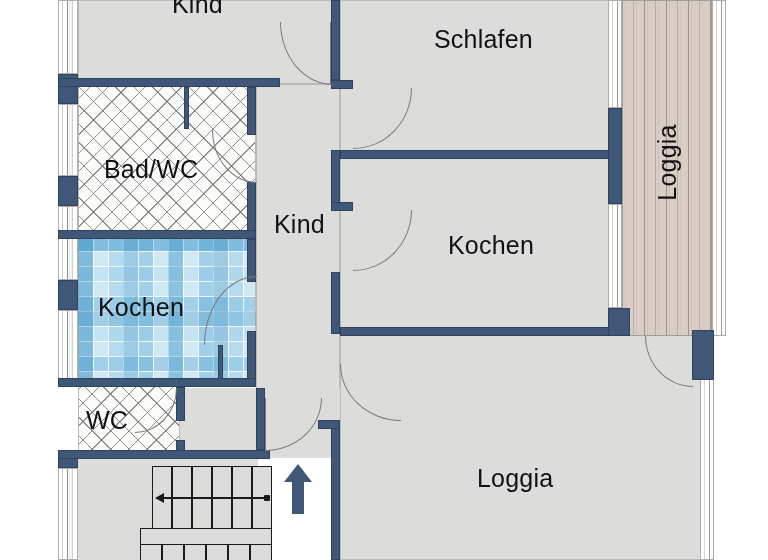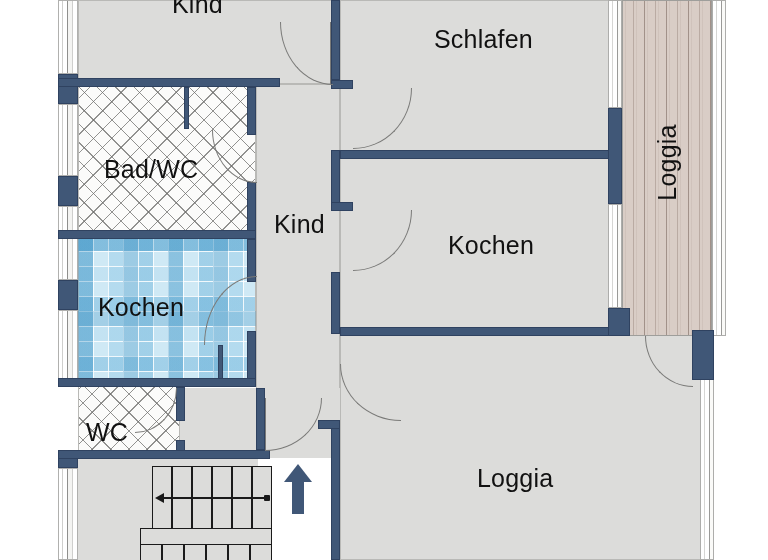--- a/index.html
+++ b/index.html
@@ -267,17 +267,17 @@
   <div class="abs label" style="left:104px;top:157px;">Bad/WC</div>
 
   <div class="abs label" style="left:274px;top:212px;">Kind</div>
 
   <div class="abs label" style="left:448px;top:233px;">Kochen</div>
 
   <div class="abs label vert" style="left:620px;top:150px;width:94px;text-align:center;">Loggia</div>
 
   <div class="abs label" style="left:98px;top:295px;">Kochen</div>
 
-  <div class="abs label" style="left:86px;top:420px;">WC</div>
+  <div class="abs label" style="left:86px;top:408px;">WC</div>
 
   <div class="abs label" style="left:477px;top:466px;">Loggia</div>
 
 </div>
 
 </body></html>

